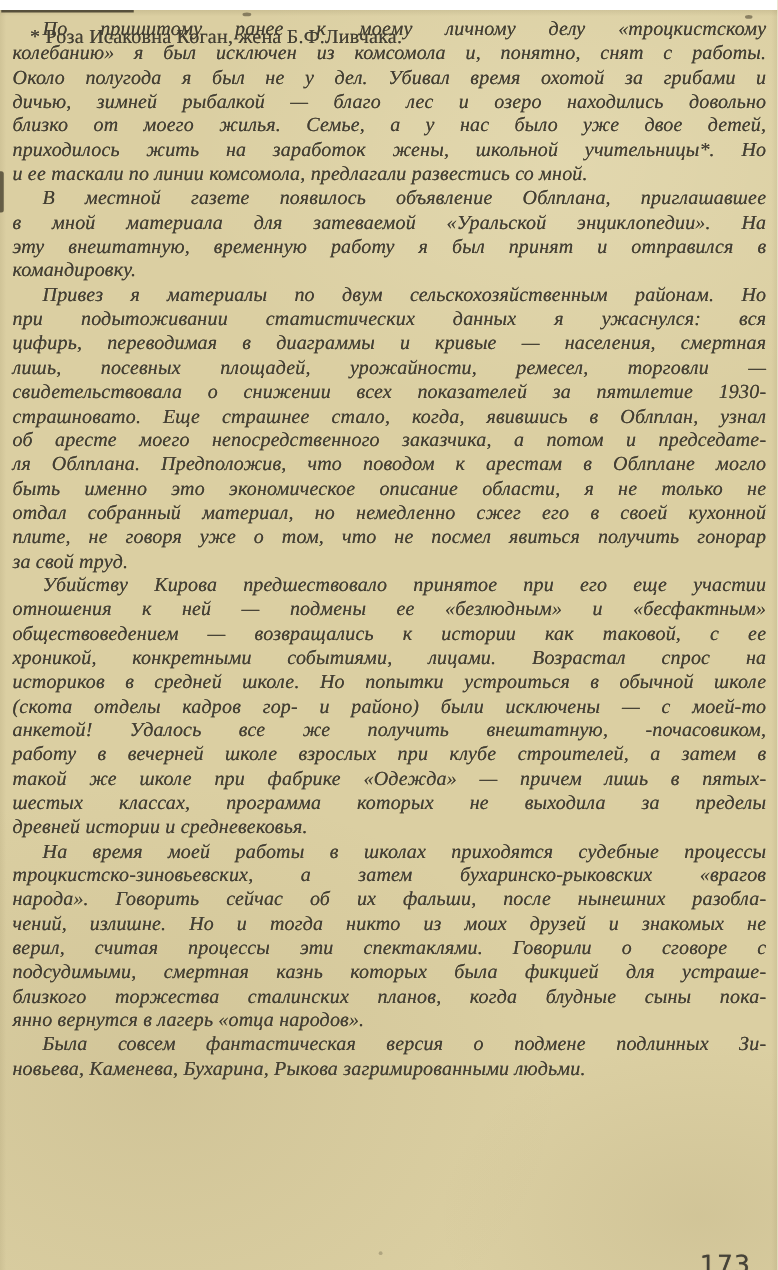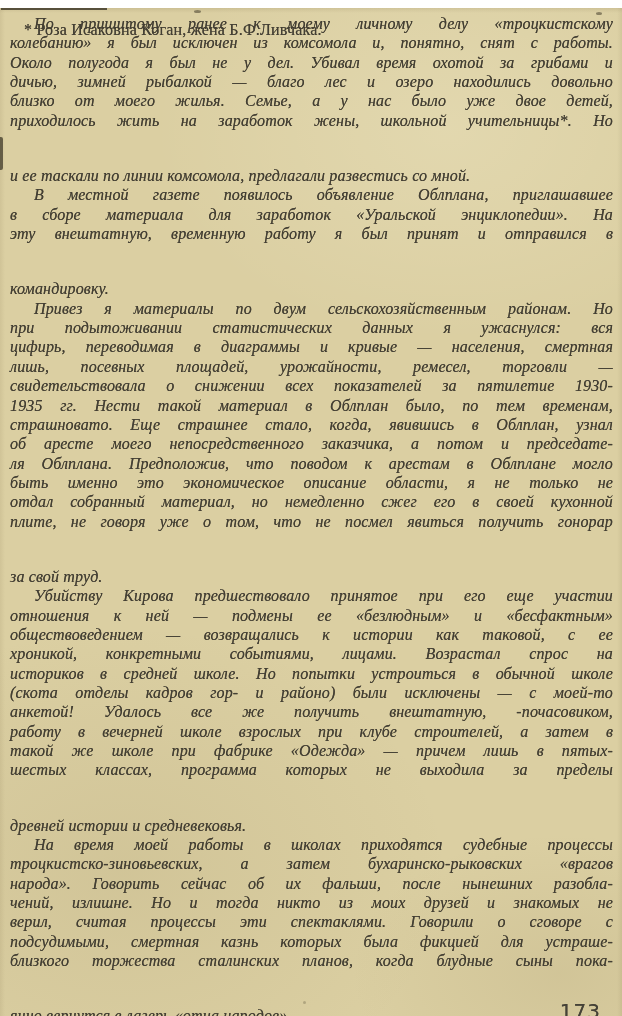--- a/index.html
+++ b/index.html
@@ -35,21 +35,21 @@
   .line {
     font-size: 16px;
     line-height: 19.35px;
     letter-spacing: 0.15px;
     text-align: justify;
     text-align-last: justify;
     white-space: nowrap;
     text-shadow: 0 0 0.5px rgba(62,56,42,0.85);
   }
   .line.pfirst { text-indent: 24px; }
-  .line.plast  { text-align-last: left; white-space: normal; margin-top: 36px; }
+  .line.plast  { text-align-last: left; white-space: normal; }
   .footnote-rule {
     position: relative;
     margin: 8px 0 0 1px;
     width: 106px;
     height: 0;
     border-top: 2px solid rgba(66,60,44,0.85);
   }
   .footnote-text {
     margin-top: 11px;
     padding-left: 24px;
@@ -91,31 +91,30 @@
         <div class="line pfirst">По пришитому ранее к моему личному делу «троцкистскому</div>
         <div class="line">колебанию» я был исключен из комсомола и, понятно, снят с работы.</div>
         <div class="line">Около полугода я был не у дел. Убивал время охотой за грибами и</div>
         <div class="line">дичью, зимней рыбалкой — благо лес и озеро находились довольно</div>
         <div class="line">близко от моего жилья. Семье, а у нас было уже двое детей,</div>
         <div class="line">приходилось жить на заработок жены, школьной учительницы*. Но</div>
         <div class="line plast">и ее таскали по линии комсомола, предлагали развестись со мной.</div>
       </div>
       <div class="paragraph">
         <div class="line pfirst">В местной газете появилось объявление Облплана, приглашавшее</div>
-        <div class="line">в сборе материала для заработок «Уральской энциклопедии». На</div>
+        <div class="line">в мной материала для затеваемой «Уральской энциклопедии». На</div>
         <div class="line">эту внештатную, временную работу я был принят и отправился в</div>
         <div class="line plast">командировку.</div>
       </div>
       <div class="paragraph">
         <div class="line pfirst">Привез я материалы по двум сельскохозяйственным районам. Но</div>
         <div class="line">при подытоживании статистических данных я ужаснулся: вся</div>
         <div class="line">цифирь, переводимая в диаграммы и кривые — населения, смертная</div>
         <div class="line">лишь, посевных площадей, урожайности, ремесел, торговли —</div>
         <div class="line">свидетельствовала о снижении всех показателей за пятилетие 1930-</div>
-        <div class="line">1935 гг. Нести такой материал в Облплан было, по тем временам,</div>
         <div class="line">страшновато. Еще страшнее стало, когда, явившись в Облплан, узнал</div>
         <div class="line">об аресте моего непосредственного заказчика, а потом и председате-</div>
         <div class="line">ля Облплана. Предположив, что поводом к арестам в Облплане могло</div>
         <div class="line">быть именно это экономическое описание области, я не только не</div>
         <div class="line">отдал собранный материал, но немедленно сжег его в своей кухонной</div>
         <div class="line">плите, не говоря уже о том, что не посмел явиться получить гонорар</div>
         <div class="line plast">за свой труд.</div>
       </div>
       <div class="paragraph">
         <div class="line pfirst">Убийству Кирова предшествовало принятое при его еще участии</div>
@@ -135,20 +134,21 @@
         <div class="line">троцкистско-зиновьевских, а затем бухаринско-рыковских «врагов</div>
         <div class="line">народа». Говорить сейчас об их фальши, после нынешних разобла-</div>
         <div class="line">чений, излишне. Но и тогда никто из моих друзей и знакомых не</div>
         <div class="line">верил, считая процессы эти спектаклями. Говорили о сговоре с</div>
         <div class="line">подсудимыми, смертная казнь которых была фикцией для устраше-</div>
         <div class="line">близкого торжества сталинских планов, когда блудные сыны пока-</div>
         <div class="line plast">янно вернутся в лагерь «отца народов».</div>
       </div>
       <div class="paragraph">
         <div class="line pfirst">Была совсем фантастическая версия о подмене подлинных Зи-</div>
+        <div class="line plast">новьева, Каменева, Бухарина, Рыкова загримированными людьми.</div>
       </div>
     </div>
 
   <div class="footnote-rule" id="footnote-rule"></div>
 
   <div class="footnote-text">* Роза Исаковна Коган, жена Б.Ф.Ливчака.</div>
 
   <div class="page-number">173</div>
 
   <div class="scan-mark-left"></div>

